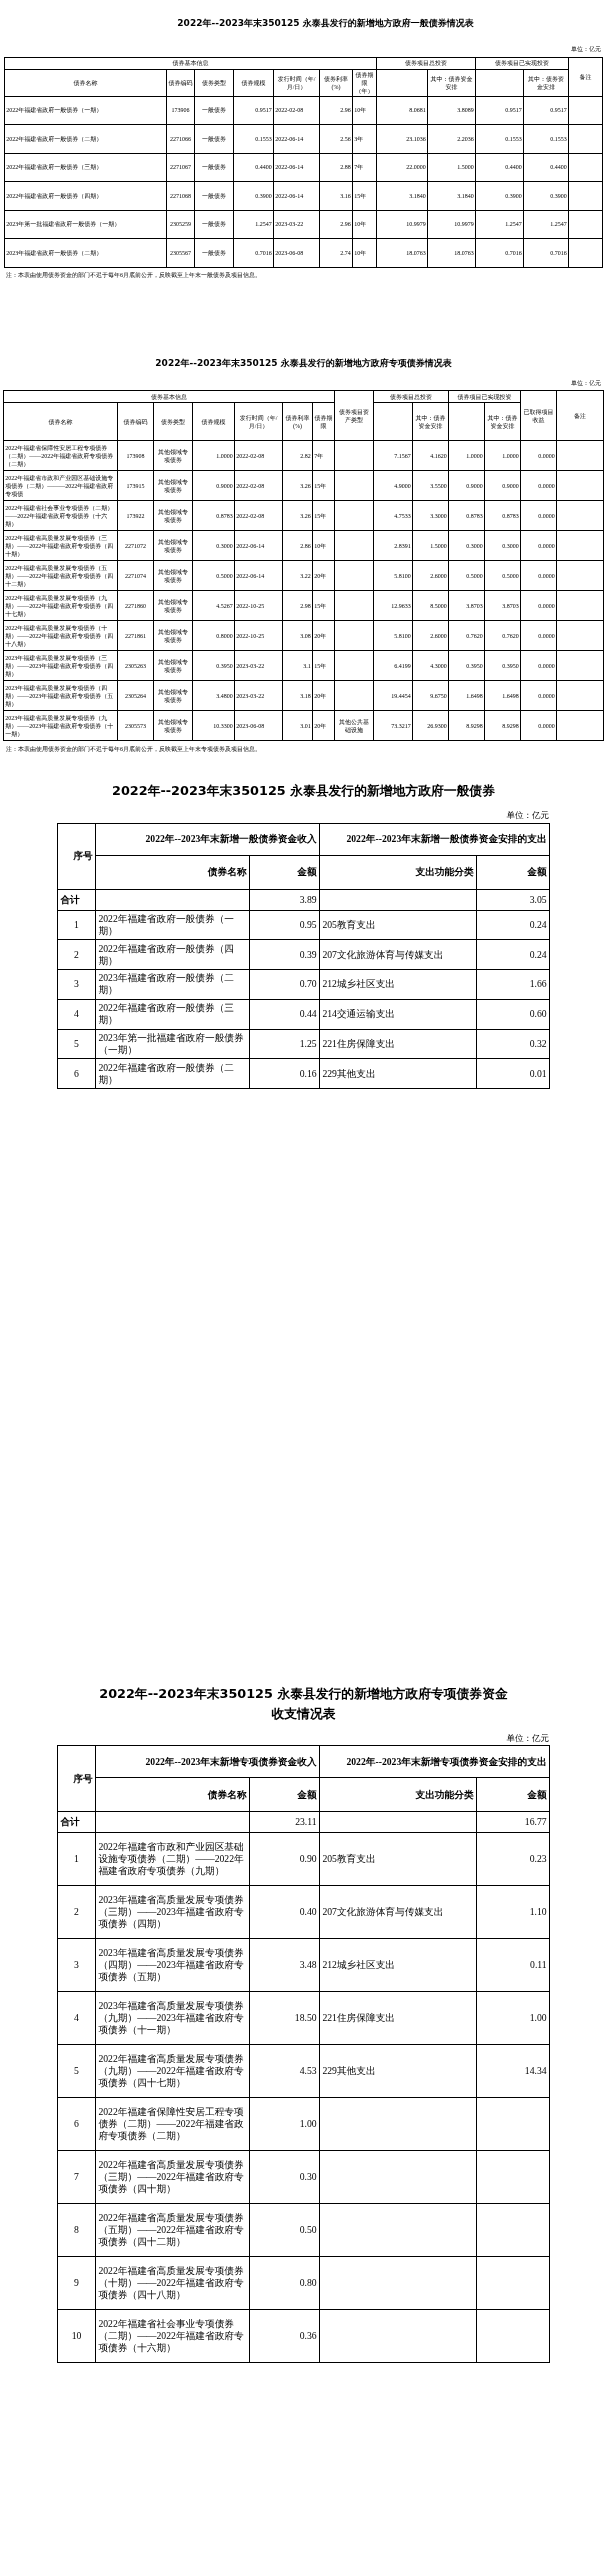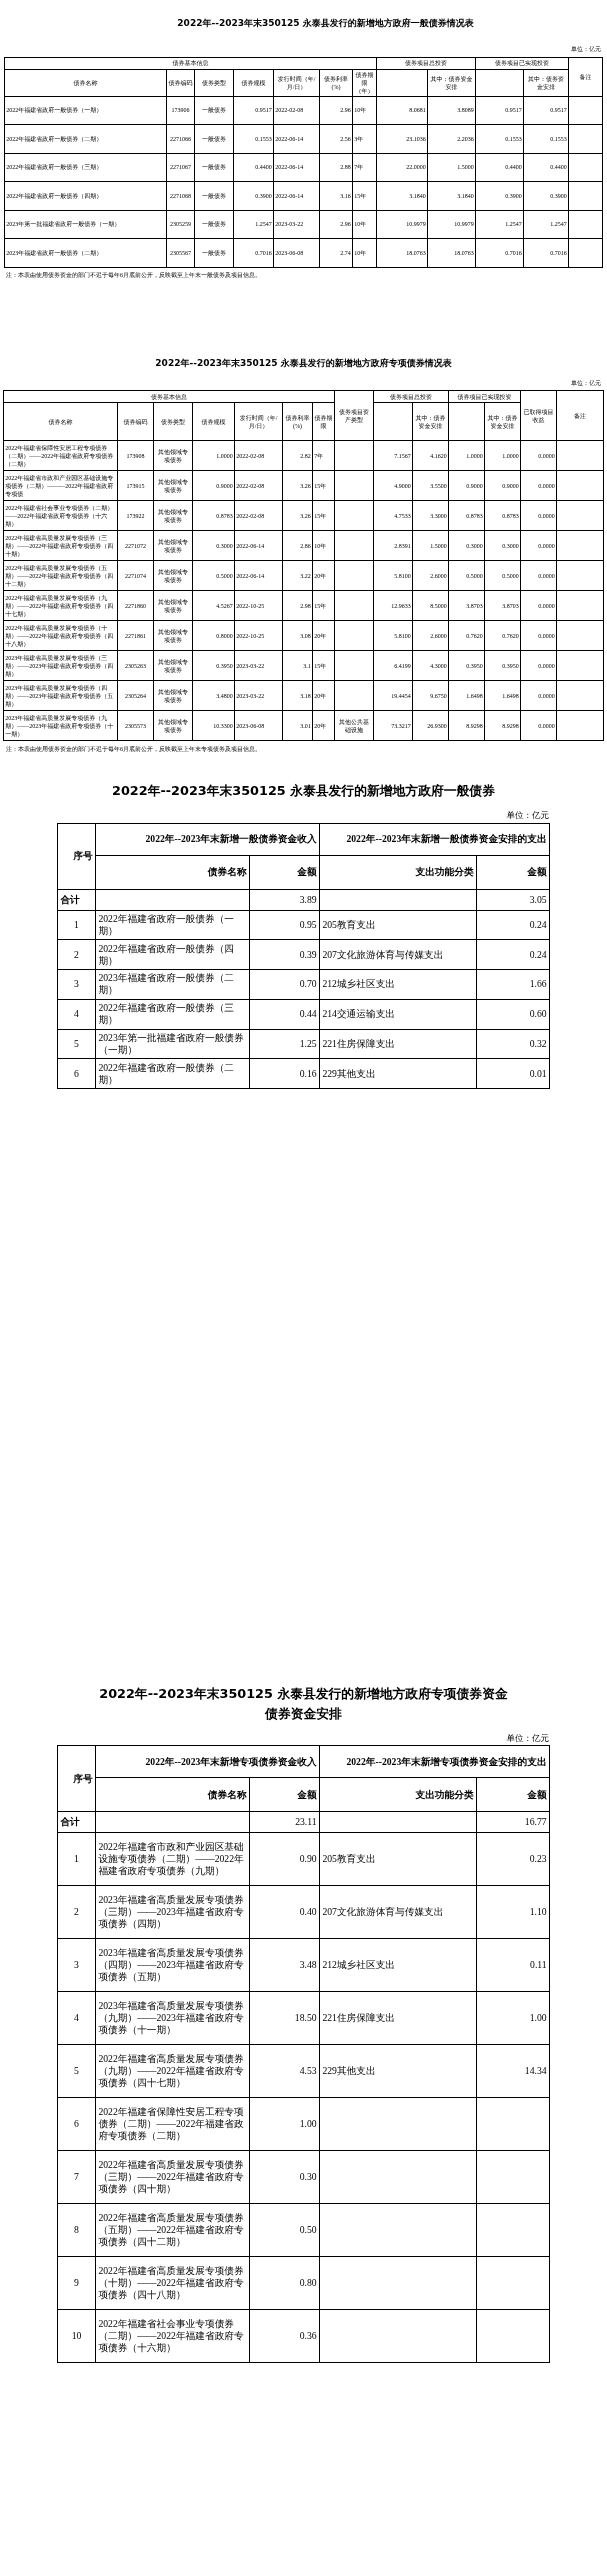--- a/index.html
+++ b/index.html
@@ -474,21 +474,21 @@
           <td class="a-l">2022年福建省政府一般债券（二期）</td>
           <td class="a-r">0.16</td>
           <td class="a-l">229其他支出</td>
           <td class="a-r">0.01</td>
         </tr>
       </tbody>
   </table>
 
   <div class="big-title s4-title">
     <div>2022年--2023年末350125 永泰县发行的新增地方政府专项债券资金</div>
-    <div>债券资金安排</div>
+    <div>收支情况表</div>
   </div>
   <div class="unit unit-big">单位：亿元</div>
   <table class="tblbig t4">
     <colgroup>
       <col style="width:38px">
         <col style="width:154px">
         <col style="width:70px">
         <col style="width:157px">
         <col style="width:73px">
     </colgroup>

